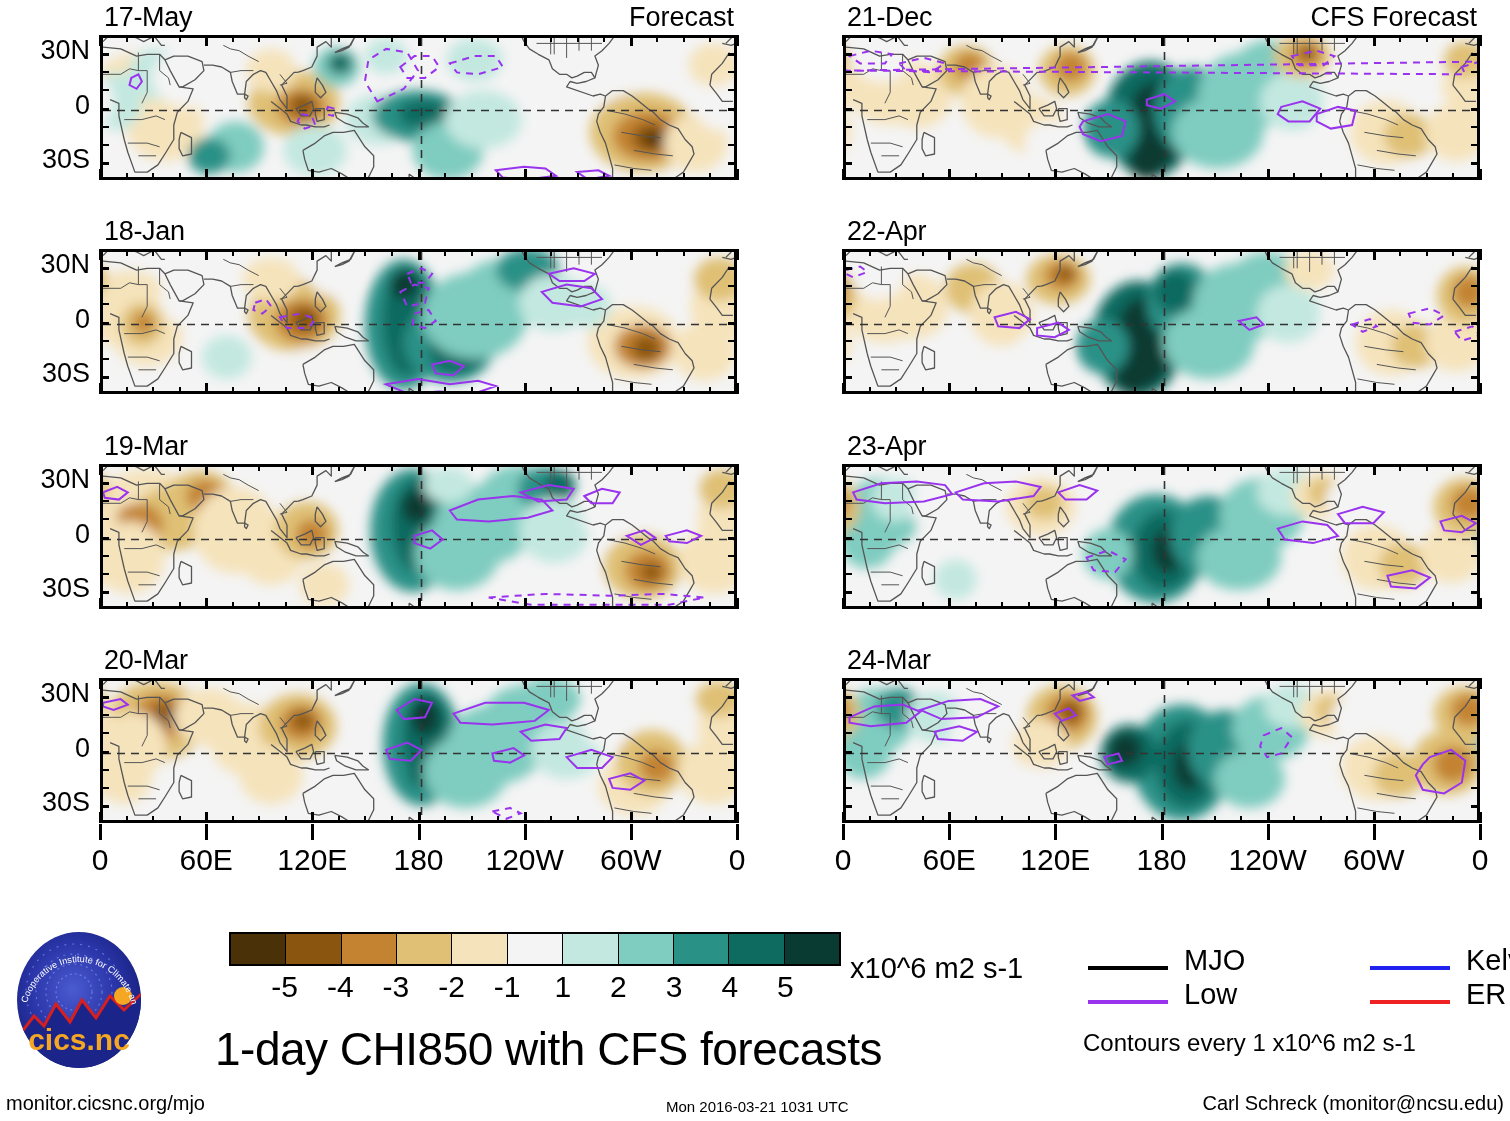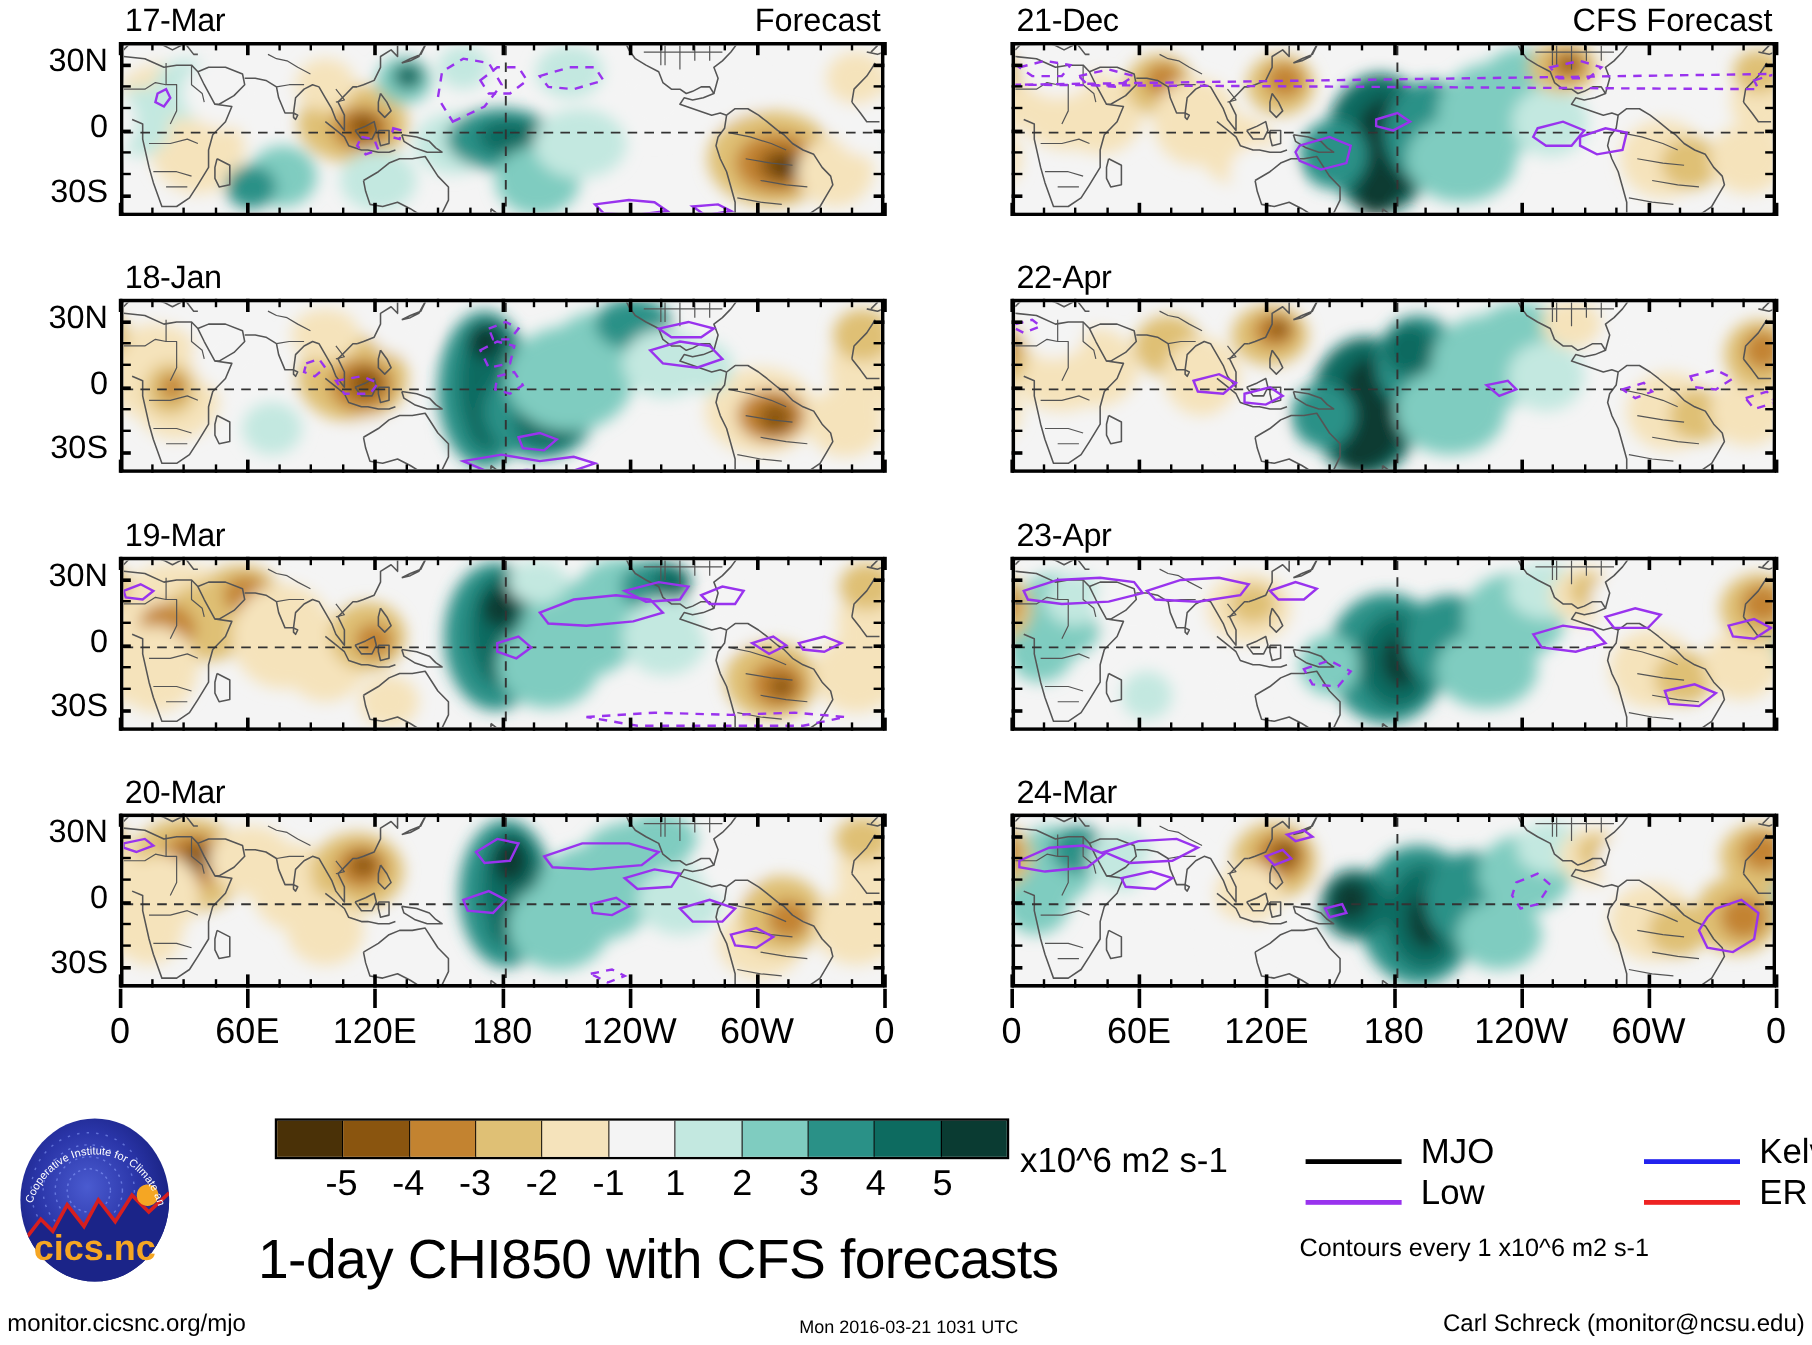--- a/index.html
+++ b/index.html
@@ -22,35 +22,35 @@
   .cbar{position:absolute;display:flex;border:2px solid #000;box-sizing:border-box;}
   .cbar div{flex:1 1 0;border-right:1px solid #000;}
   .cbar div:last-child{border-right:none;}
   .cblab{position:absolute;font-size:30px;text-align:center;white-space:nowrap;}
   .cbunit{position:absolute;font-size:29px;white-space:nowrap;}
 
   .maintitle{position:absolute;font-size:46px;white-space:nowrap;letter-spacing:-0.5px;}
 
   .lgline{position:absolute;height:4px;}
   .lglab{position:absolute;font-size:29px;white-space:nowrap;}
-  .lgnote{position:absolute;font-size:21px;white-space:nowrap;text-align:center;}
+  .lgnote{position:absolute;font-size:24px;white-space:nowrap;text-align:center;}
 
   .foot{position:absolute;font-size:20px;white-space:nowrap;}
   .footsm{position:absolute;font-size:15px;white-space:nowrap;}
 
   
   .logo{position:absolute;}
   svg{display:block;overflow:visible;}
 </style>
 </head>
 <body>
 
 <div id="panels">
     <div class="panel">
-      <div class="ptitle" style="left: 104px; top: 2px;">17-Mar</div>
+      <div class="ptitle" style="left: 104px; top: 2px;">17-May</div>
       <div class="pcorner" style="left: 734px; top: 2px; transform: translateX(-100%);">Forecast</div>
       <div class="map" style="left: 100px; top: 35px; width: 637px; height: 145px;">
         <svg width="637" height="145" viewBox="0 0 637 145">
           <defs>
             <filter id="bl0" x="-35%" y="-35%" width="170%" height="170%">
               <feGaussianBlur stdDeviation="6"></feGaussianBlur>
             </filter>
           </defs>
           <rect width="637" height="145" fill="#f4f4f4"></rect>
           <g filter="url(#bl0)">

